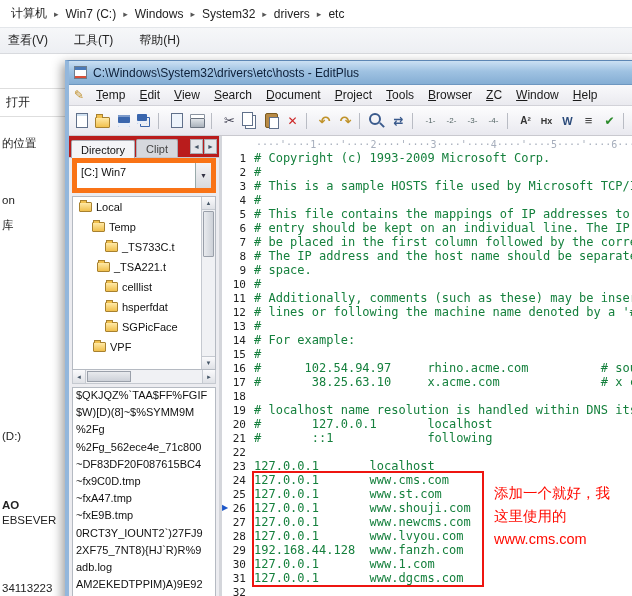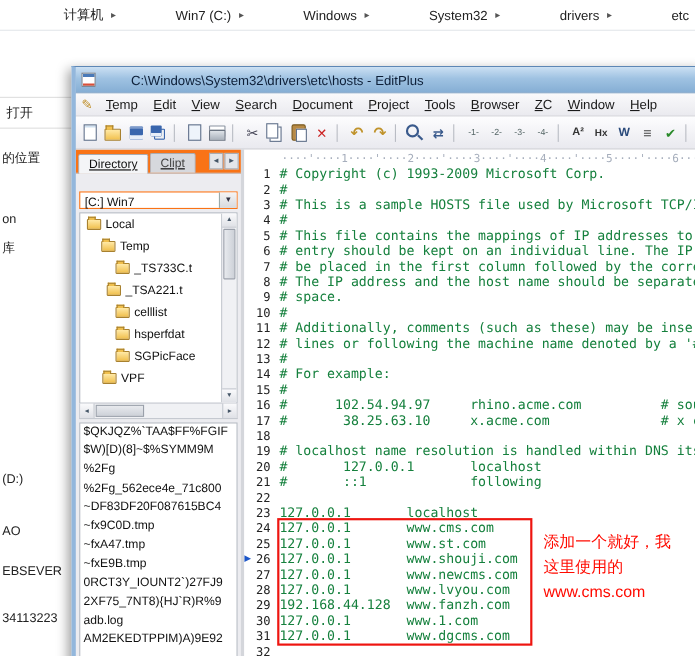--- a/index.html
+++ b/index.html
@@ -3,40 +3,40 @@
 <meta charset="utf-8">
 <style>
   * { box-sizing: border-box; margin: 0; padding: 0; }
   html,body { width:632px; height:596px; overflow:hidden; background:#fff;
     font-family:"Liberation Sans","DejaVu Sans",sans-serif; }
 
   
   .explorer { position:absolute; inset:0; background:#fff; }
   .bc-bar { height:28px; display:flex; align-items:center; padding-left:8px;
     background:#fff; border-bottom:1px solid #e3e6ea; }
-  .bc-item { font-size:12px; color:#222; padding:2px 3px; cursor:default;margin-left:47px; }
+  .bc-item { font-size:12px; color:#222; padding:2px 3px; cursor:default; }
   .bc-sep { font-size:9px; color:#555; margin:0 4px; }
   .bc-sep:last-child { display:none; }
   .exp-menu { height:26px; display:flex; align-items:center; gap:26px; padding-left:8px;
     background:linear-gradient(#f6f7f9,#edeff3); border-bottom:1px solid #d8dade; }
   .exp-menu-item { font-size:12px; color:#222; }
   .exp-left { position:absolute; left:0; top:55px; width:66px; bottom:0; overflow:hidden; background:#fff; }
   .exp-open { position:absolute; left:6px; top:39px; font-size:12px; color:#222; white-space:nowrap; }
   .exp-line { position:absolute; left:0; width:65px; border-top:1px solid #dedede; }
   .frag { position:absolute; left:2px; font-size:11.5px; color:#222; white-space:nowrap; }
 
   
   .ep-window { position:absolute; left:65px; top:60px; width:575px; height:560px;
     background:#eef0f3; border-left:4px solid #93b7dc; border-top:1px solid #5d87b5;
     box-shadow:-3px 3px 10px rgba(0,0,0,.38); }
   .ep-title { height:24px; display:flex; align-items:center; gap:6px; padding-left:5px;
     background:linear-gradient(#cbe0f3,#9fc2e2 45%,#85aed4); border-bottom:1px solid #6e97c0; }
   .ep-app-icon { width:13px; height:13px; background:#fff; border:1px solid #6d7d8d;
     box-shadow:inset 0 3px 0 #4a7ab8, inset 0 -2px 0 #d94f39; }
-  .ep-title-text { font-size:12px; color:#0d1f38; white-space:nowrap;margin-left:26px; }
+  .ep-title-text { font-size:12px; color:#0d1f38; white-space:nowrap; }
 
   .ep-menu { height:21px; display:flex; align-items:center; padding-left:5px;
     background:linear-gradient(#f9f9fb,#eaeaef); border-bottom:1px solid #d2d2d8; }
   .ep-pencil-icon { font-size:12px; color:#bd8a1f; margin-right:5px; }
   .ep-menu-item { font-size:12px; color:#1a1a1a; padding:2px 7px; }
   .ep-menu-item::first-letter { text-decoration:underline; }
 
   .ep-toolbar { height:30px; display:flex; align-items:center; padding:0 2px;
     background:linear-gradient(#fdfdfe,#e9e9ef); border-bottom:1px solid #c9c9cf; overflow:hidden; }
   .tool { width:19px; height:19px; margin:0 1px; display:flex; align-items:center; justify-content:center;
@@ -73,31 +73,31 @@
   .t-hx { font-size:9px; font-weight:bold; color:#333; }
   .t-w { font-size:11px; font-weight:bold; color:#2a4a7a; }
   .t-eq { font-size:13px; color:#444; }
   .t-spell { font-size:12px; font-weight:bold; color:#2a8a2a; }
 
   .ep-body { display:flex; height:485px; }
 
   
   .ep-side { width:153px; flex:0 0 153px; background:#ececf0; border-right:3px solid #d4d6db;
     display:flex; flex-direction:column; overflow:hidden; }
-  .ep-tabs { height:22px; display:flex; align-items:flex-end; background:#f97316;
-    border-bottom:1px solid #c6c8ce; padding-left:2px; position:relative;text-decoration:underline; }
+  .ep-tabs { height:22px; display:flex; align-items:flex-end; background:#b91c1c;
+    border-bottom:1px solid #c6c8ce; padding-left:2px; position:relative; }
   .tab { font-size:11px; padding:3px 9px 2px; border:1px solid #a9abb2; border-bottom:none;
     border-radius:2px 2px 0 0; }
   .tab.active { background:#f4f5f7; color:#111; position:relative; top:1px; }
   .tab.inactive { background:#d6d8dd; color:#444; margin-left:1px; }
   .tab-arrows { position:absolute; right:2px; top:3px; display:flex; gap:1px; }
   .tab-arrow { width:13px; height:15px; font-size:7px; color:#456; background:#e4e6ea;
     border:1px solid #a9abb2; display:flex; align-items:center; justify-content:center; }
-  .ep-drive { margin:16px 3px 2px; height:16px; display:flex; background:#fff;
-    border:1px solid #f97316; }
+  .ep-drive { margin:0 3px 2px; height:35px; display:flex; background:#fff;
+    border:5px solid #f97316; }
   .ep-drive-text { flex:1; font-size:11px; color:#111; padding:3px 0 0 4px; white-space:nowrap; }
   .ep-drive-btn { width:16px; background:linear-gradient(#f4f4f6,#d8dade); border-left:1px solid #9aa;
     font-size:7px; color:#334; display:flex; align-items:center; justify-content:center; }
   .ep-tree-wrap { margin:1px 3px 0; height:174px; background:#fff; border:1px solid #b5bac2;
     position:relative; overflow:hidden; }
   .tree-row { height:20px; display:flex; align-items:center; gap:4px; white-space:nowrap; }
   .folder-ic { width:13px; height:10px; flex:0 0 13px; background:linear-gradient(#ffe9a6,#f0bf4c);
     border:1px solid #a8812f; border-radius:1px; position:relative; }
   .folder-ic::before { content:""; position:absolute; top:-3px; left:0; width:5px; height:2px;
     background:#f0bf4c; border:1px solid #a8812f; border-bottom:none; }
@@ -154,40 +154,48 @@
 
       <span class="bc-item">System32</span>
       <span class="bc-sep">▸</span>
 
       <span class="bc-item">drivers</span>
       <span class="bc-sep">▸</span>
 
       <span class="bc-item">etc</span>
 
     </div>
+  <div class="exp-menu">
+
+      <span class="exp-menu-item">查看(V)</span>
+
+      <span class="exp-menu-item">工具(T)</span>
+
+      <span class="exp-menu-item">帮助(H)</span>
+    </div>
   <div class="exp-left">
     <span class="exp-open">打开</span>
     <span class="exp-line" style="top:33px"></span>
     <span class="exp-line" style="top:61px"></span>
     <span>
       
     
         <span class="frag" style="top: 81px;">的位置</span>
       
         <span class="frag" style="top: 139px;">on</span>
       
         <span class="frag" style="top: 163px;">库</span>
       
         <span class="frag" style="top: 375px;">(D:)</span>
       
-        <span class="frag" style="top: 422px;">AO</span>
+        <span class="frag" style="top: 444px; font-weight: bold;">AO</span>
       
         <span class="frag" style="top: 459px;">EBSEVER</span>
       
-        <span class="frag" style="top: 501px;">34113223</span>
+        <span class="frag" style="top: 527px;">34113223</span>
       </span>
   </div>
 </div>
 
 <div class="ep-window">
 
   <div class="ep-title">
     <span class="ep-app-icon"></span>
     <span class="ep-title-text">C:\Windows\System32\drivers\etc\hosts - EditPlus</span>
   </div>

